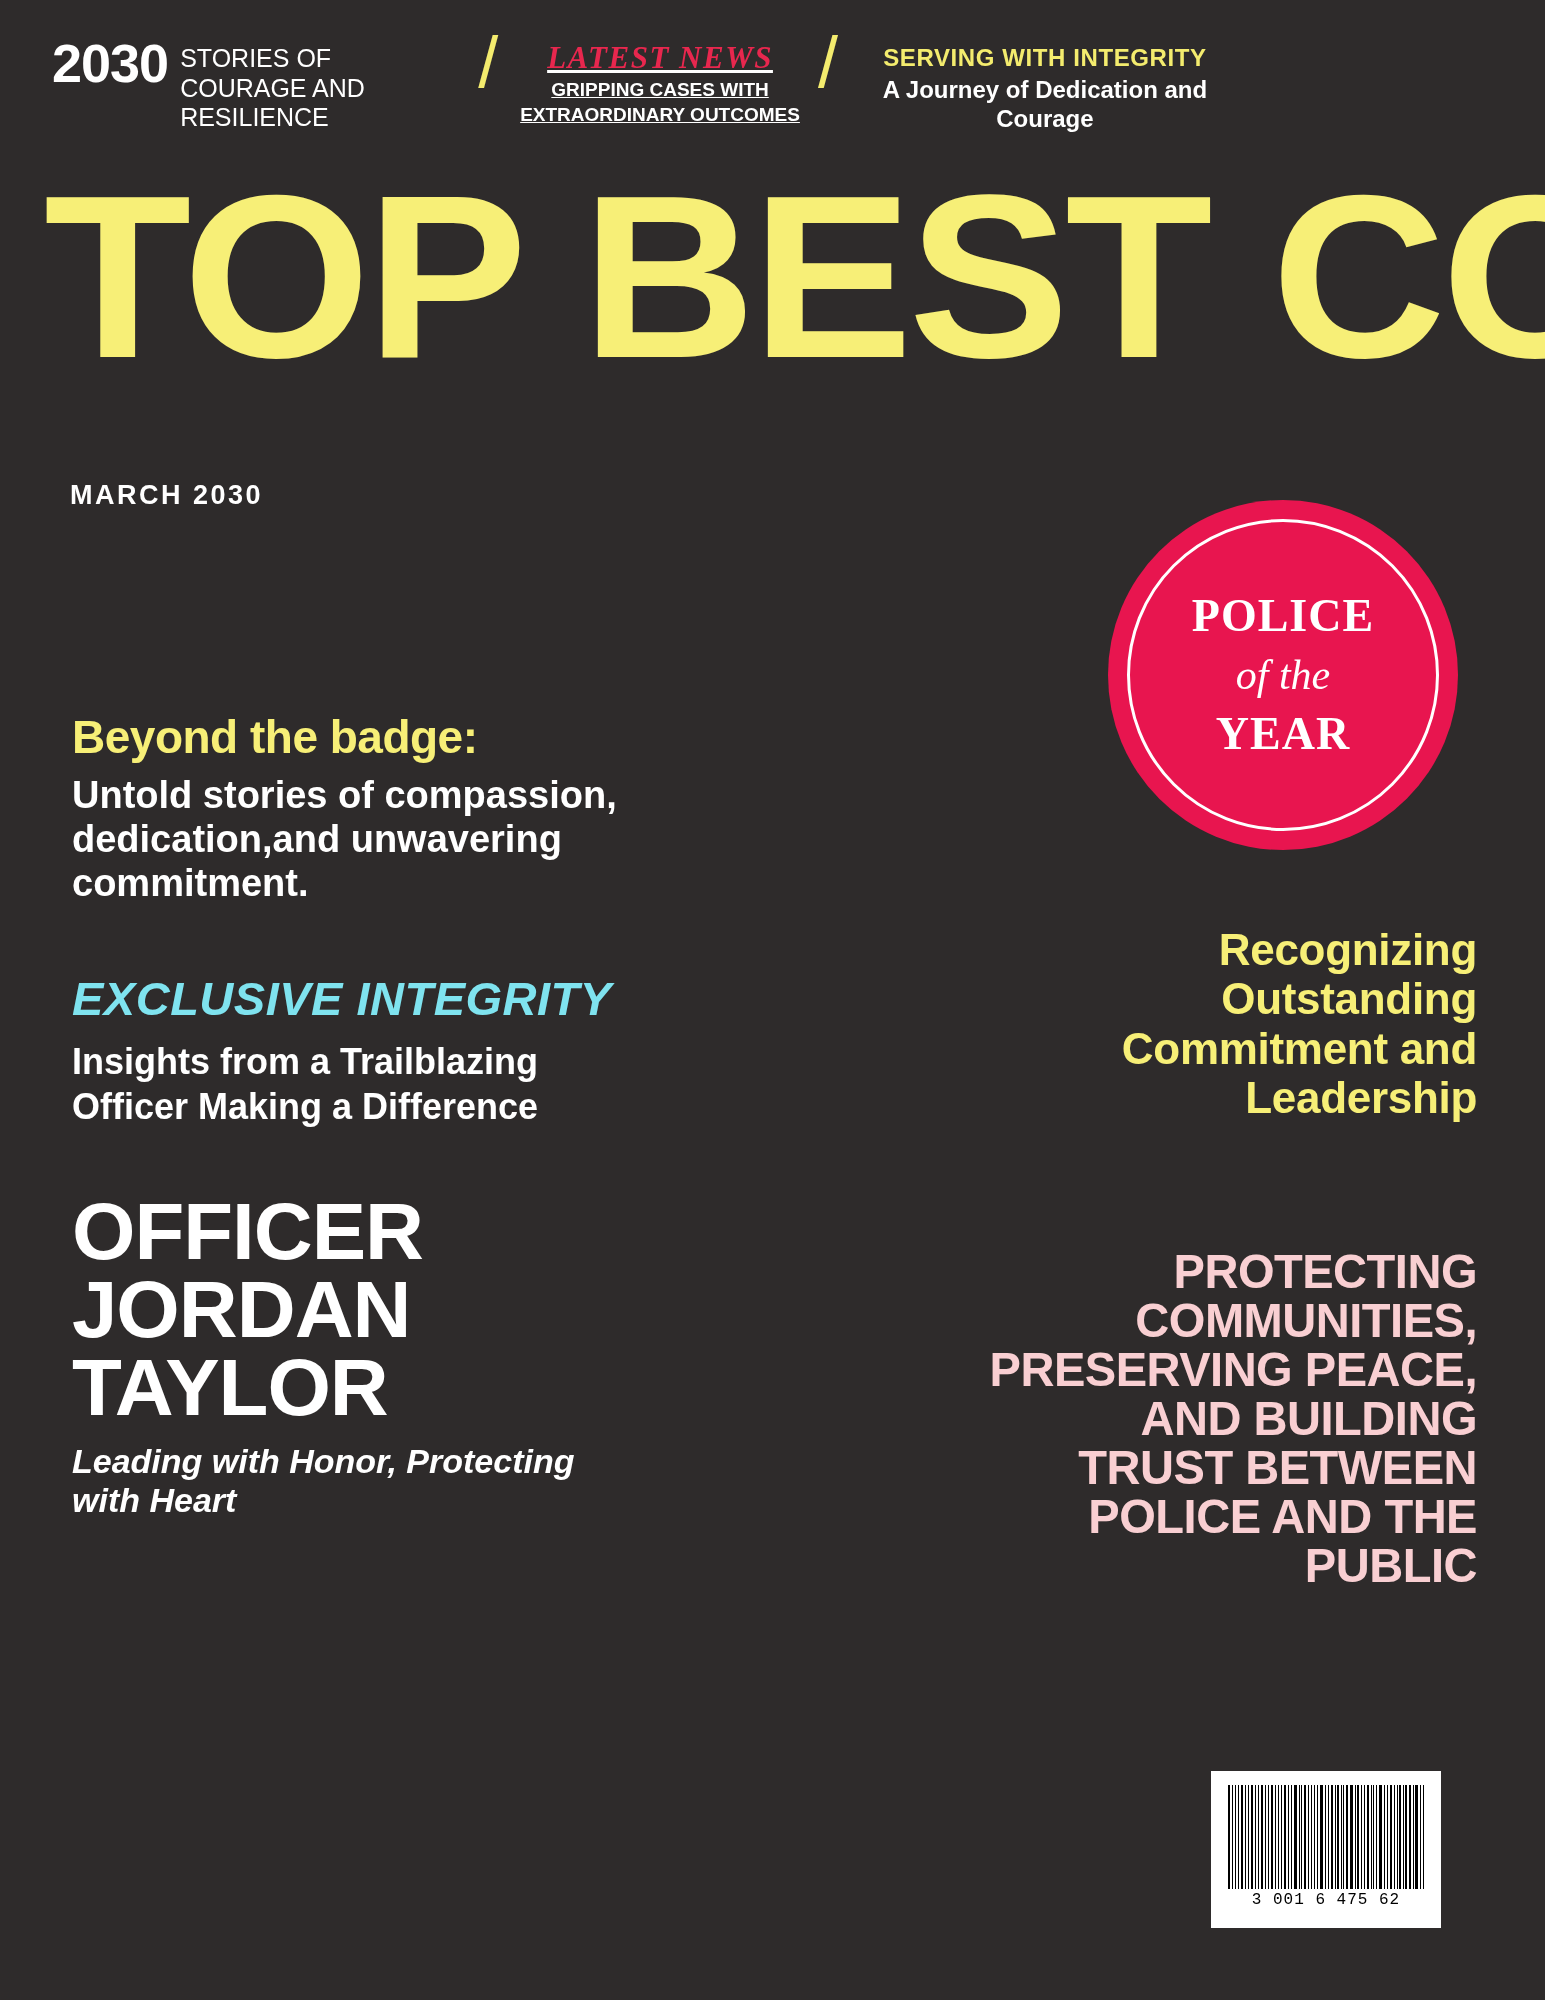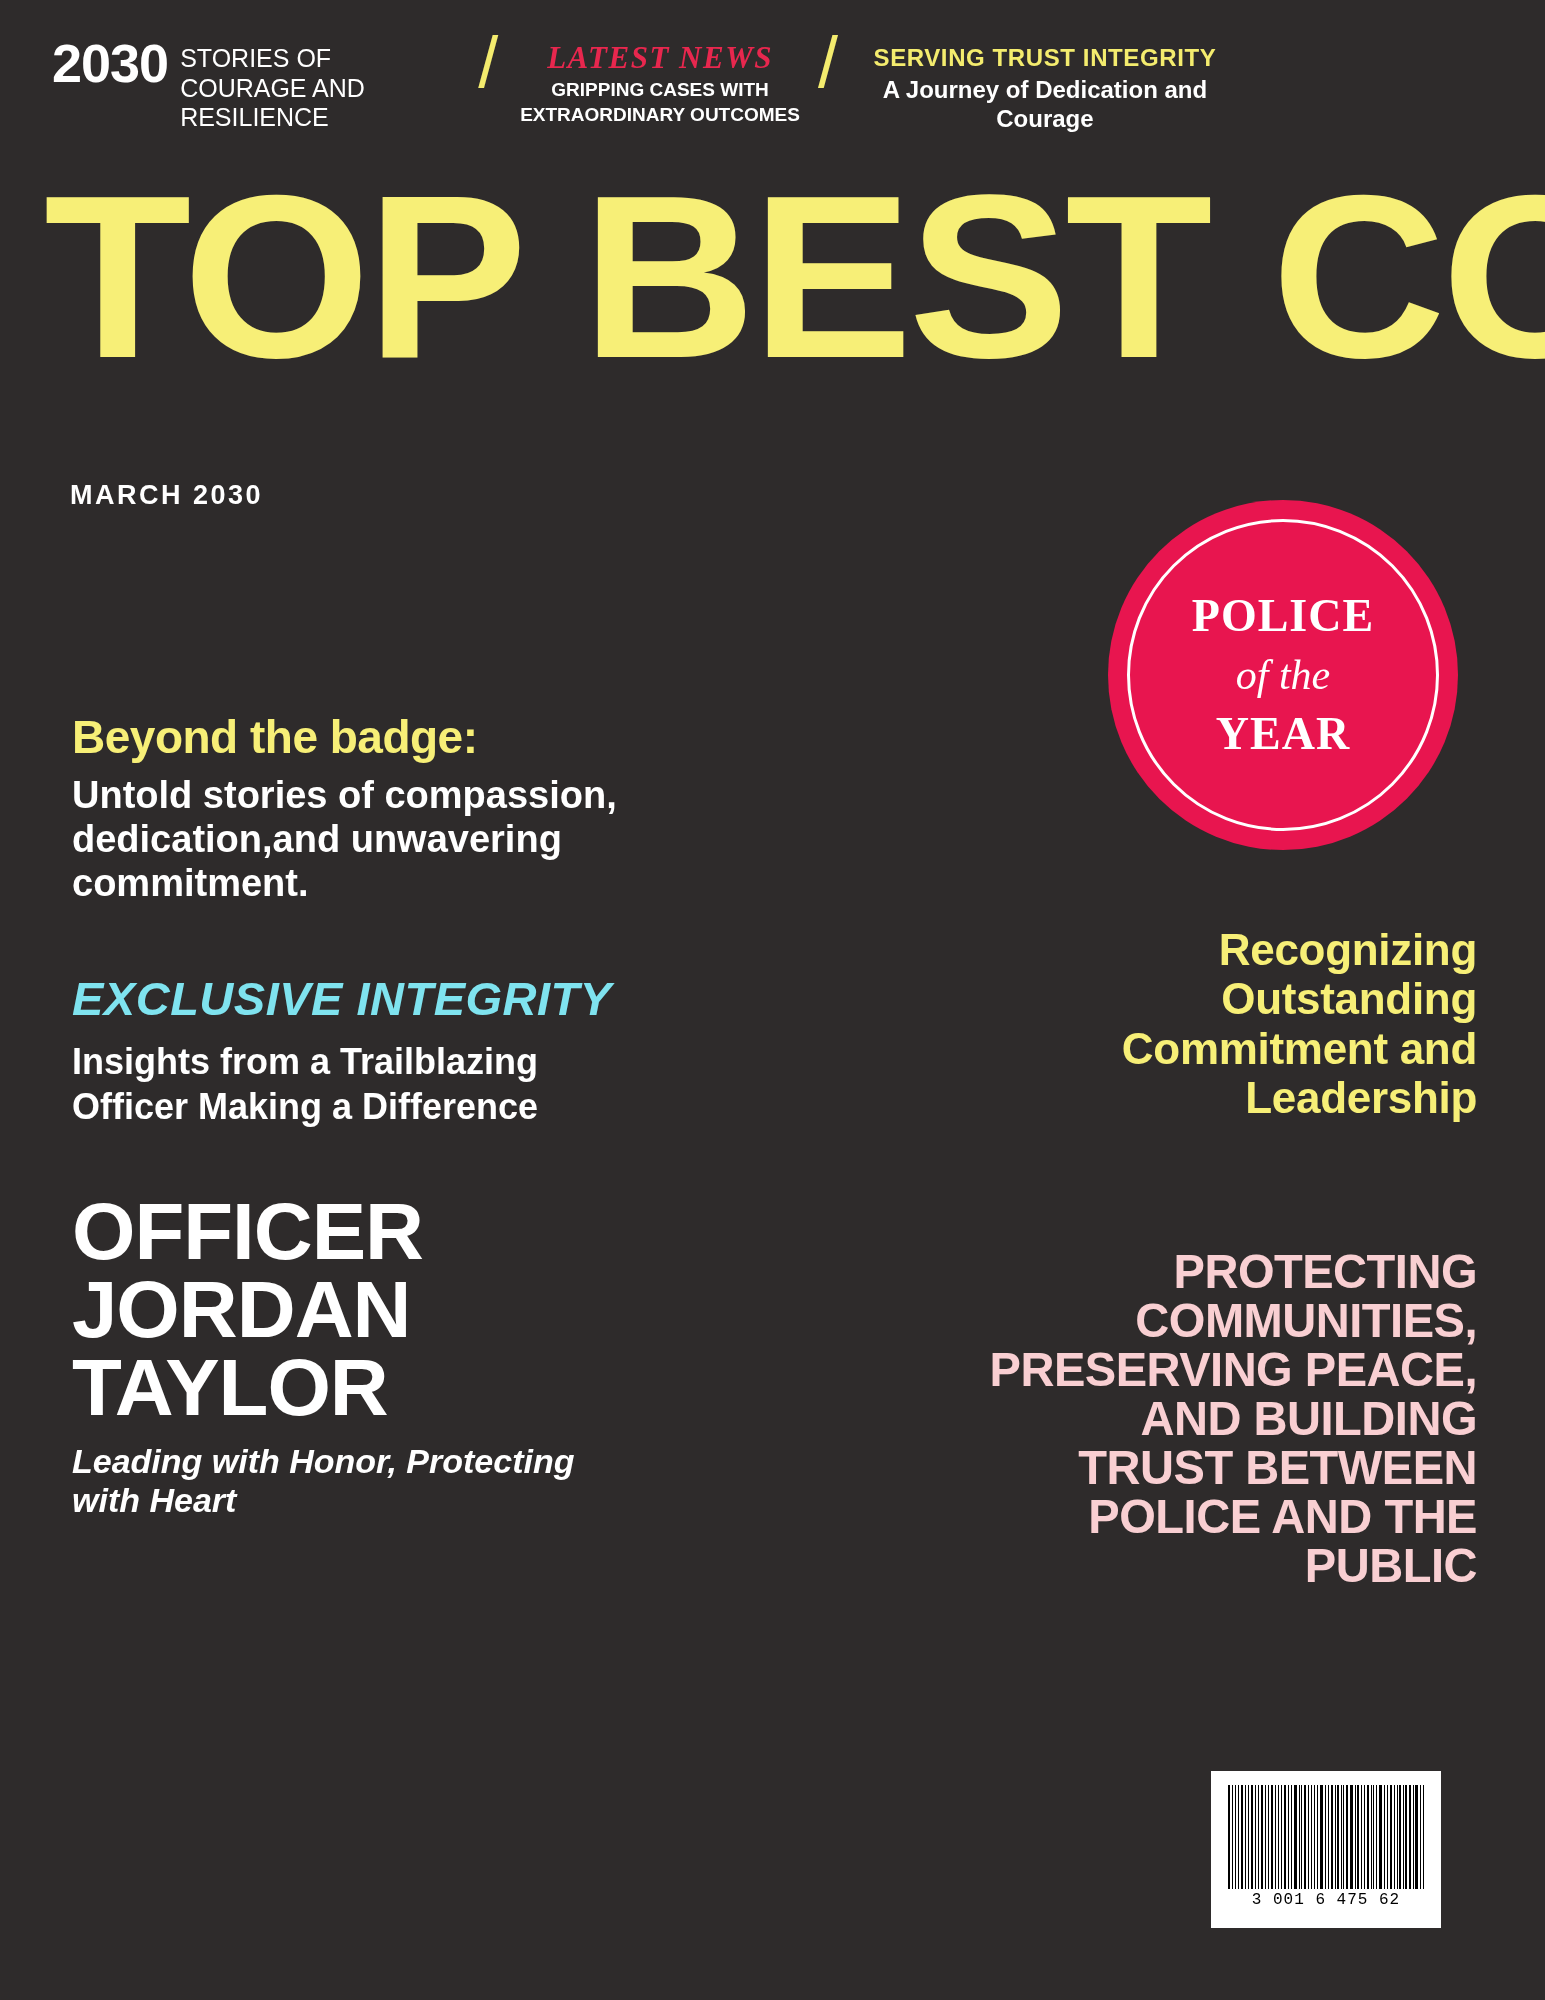--- a/index.html
+++ b/index.html
@@ -50,20 +50,21 @@
     color: #f4ec6e;
     font-size: 72px;
     line-height: 0.85;
     font-weight: 300;
     margin: 0 22px 0 18px;
     transform: translateY(-6px);
   }
   .tb-mid {
     text-align: center;
     padding-top: 2px;
+    text-decoration: underline;
   }
   .tb-latest {
     font-family: "Liberation Serif", serif;
     font-style: italic;
     font-weight: bold;
     color: #e8274e;
     font-size: 31px;
     letter-spacing: 1.5px;
   }
   .tb-mid-sub {
@@ -269,21 +270,21 @@
     <div class="tb-year-sub">STORIES OF COURAGE AND RESILIENCE</div>
   </div>
   <div class="slash">/</div>
   <div class="tb-mid">
     <div class="tb-latest">LATEST NEWS</div>
     <div class="tb-mid-sub">GRIPPING CASES WITH</div>
     <div class="tb-mid-sub">EXTRAORDINARY OUTCOMES</div>
   </div>
   <div class="slash">/</div>
   <div class="tb-right">
-    <div class="tb-serving">SERVING TRUST INTEGRITY</div>
+    <div class="tb-serving">SERVING WITH INTEGRITY</div>
     <div class="tb-right-sub">A Journey of Dedication and Courage</div>
   </div>
 </div>
 
 <div class="masthead">TOP BEST COPS</div>
 <div class="issue-date">MARCH 2030</div>
 
 <div class="seal">
   <div class="seal-inner">
     <div class="seal-l1">POLICE</div>

